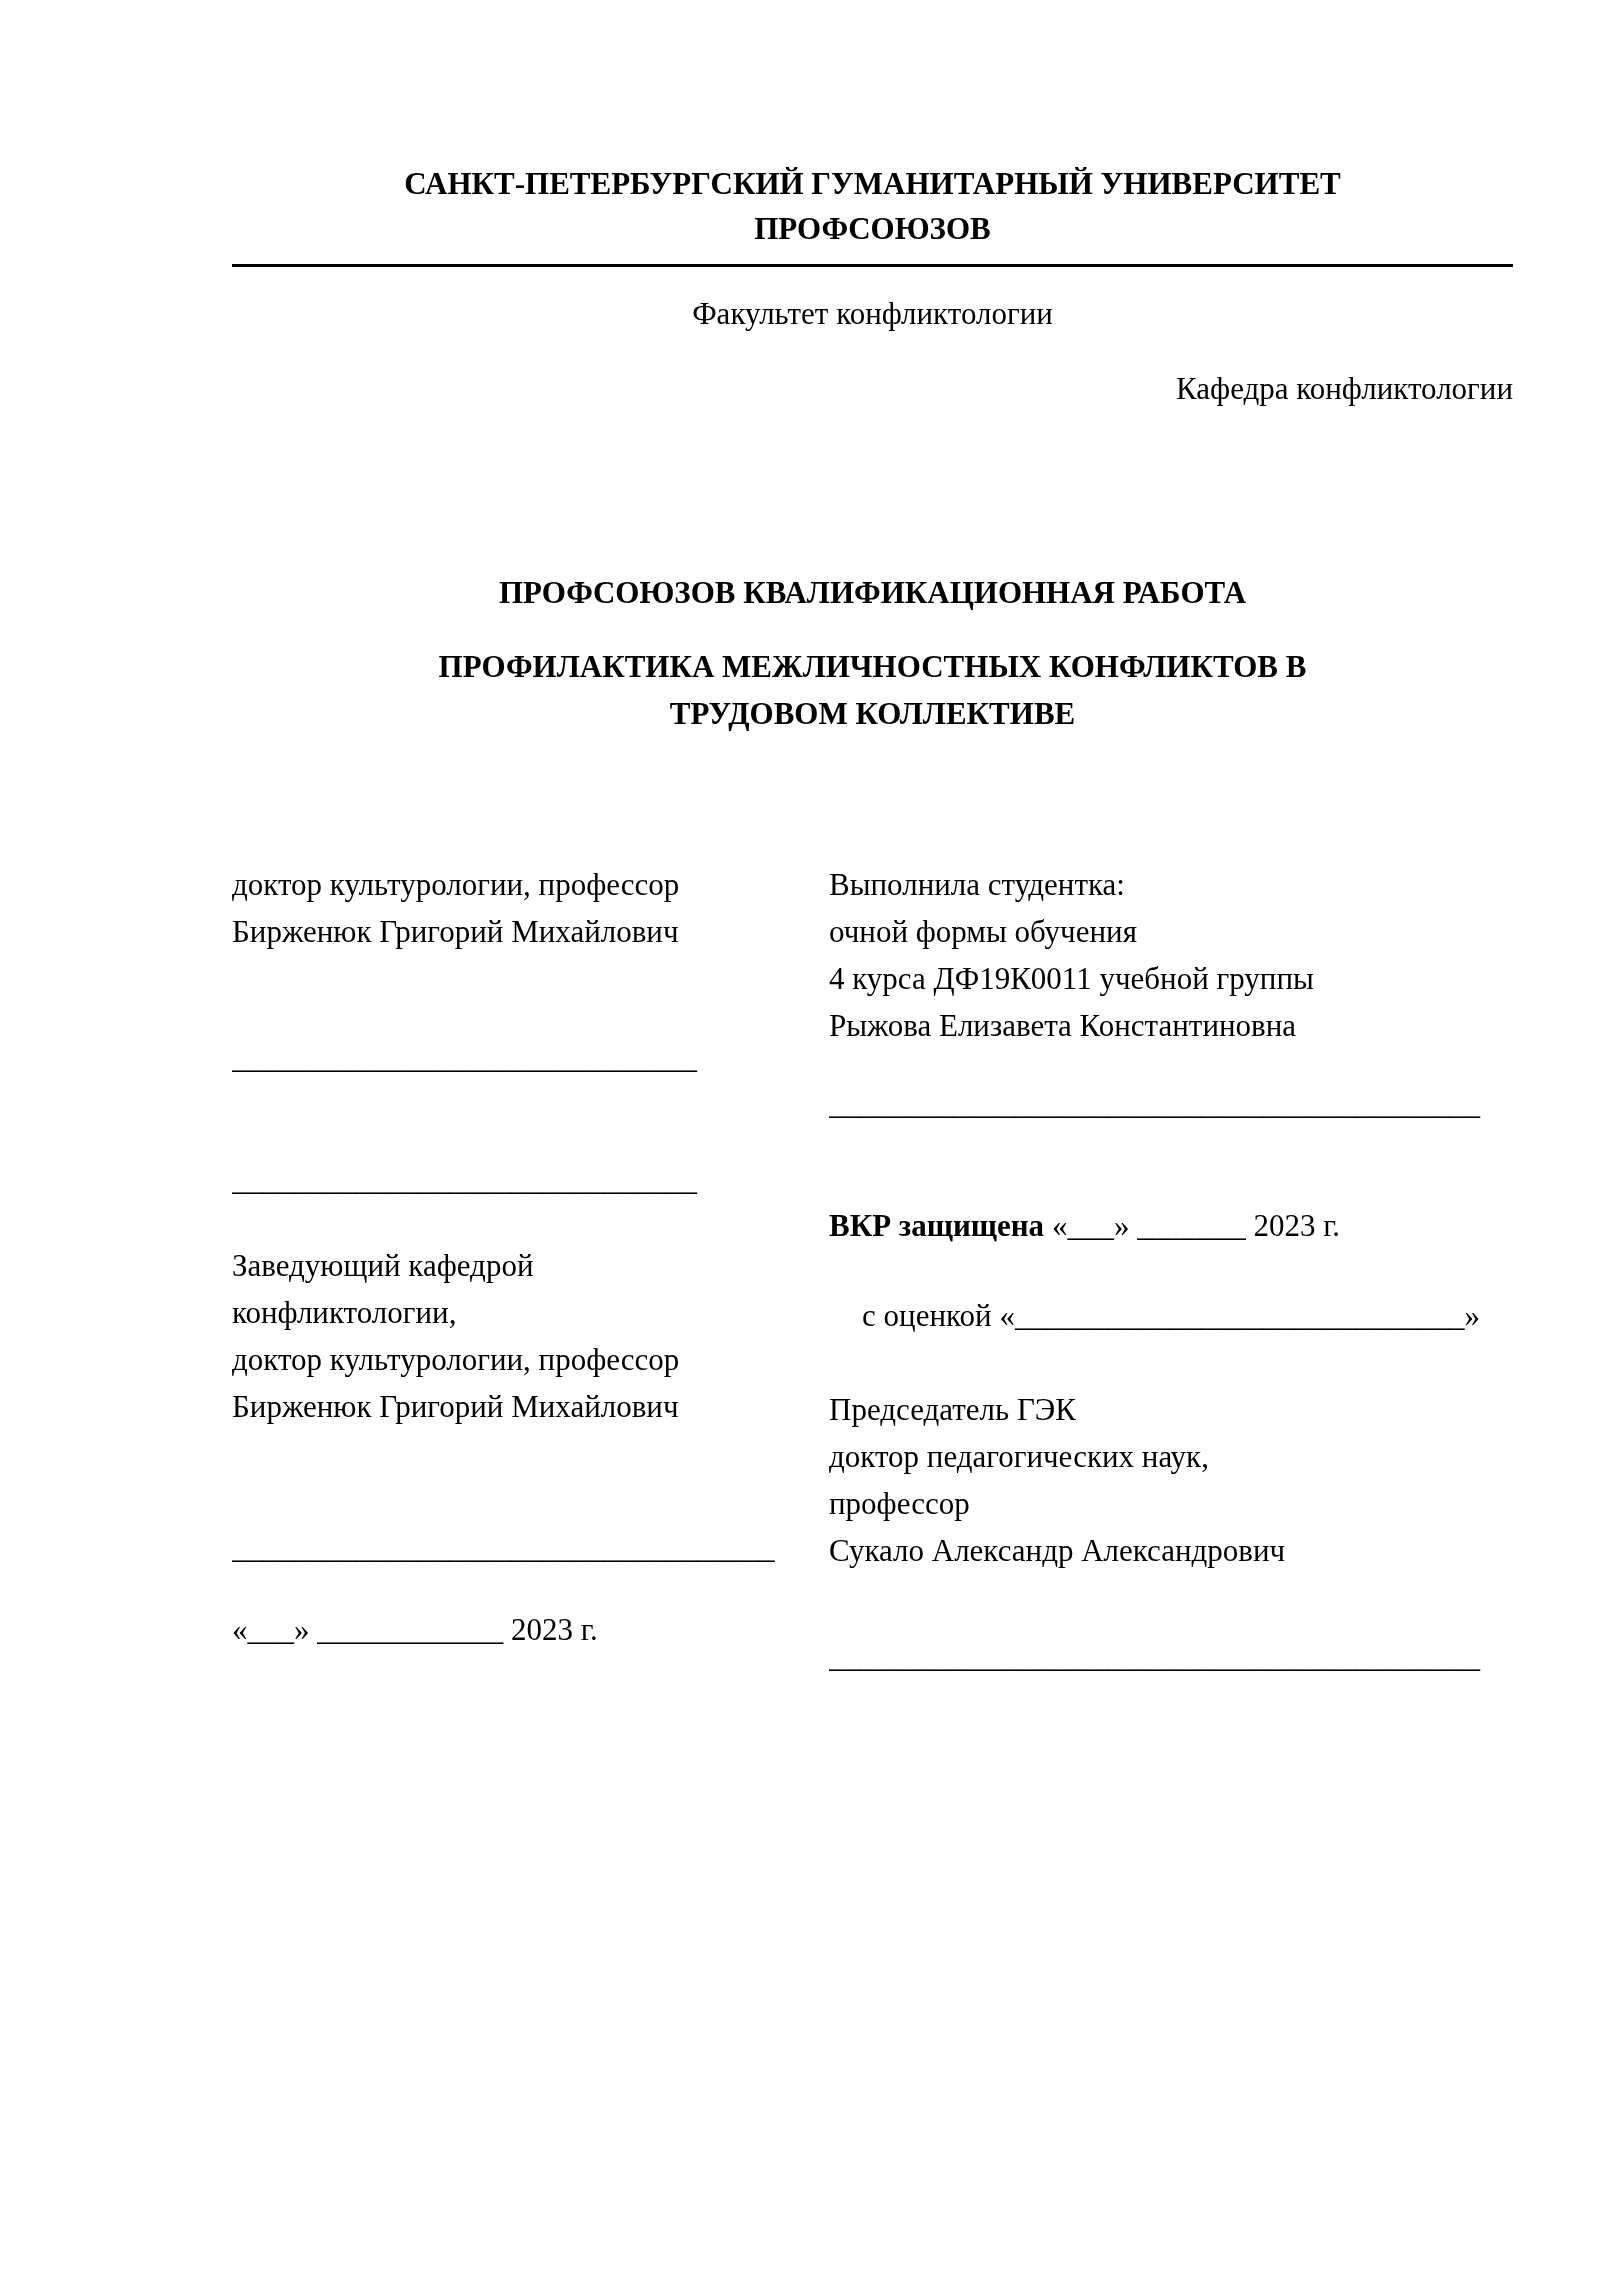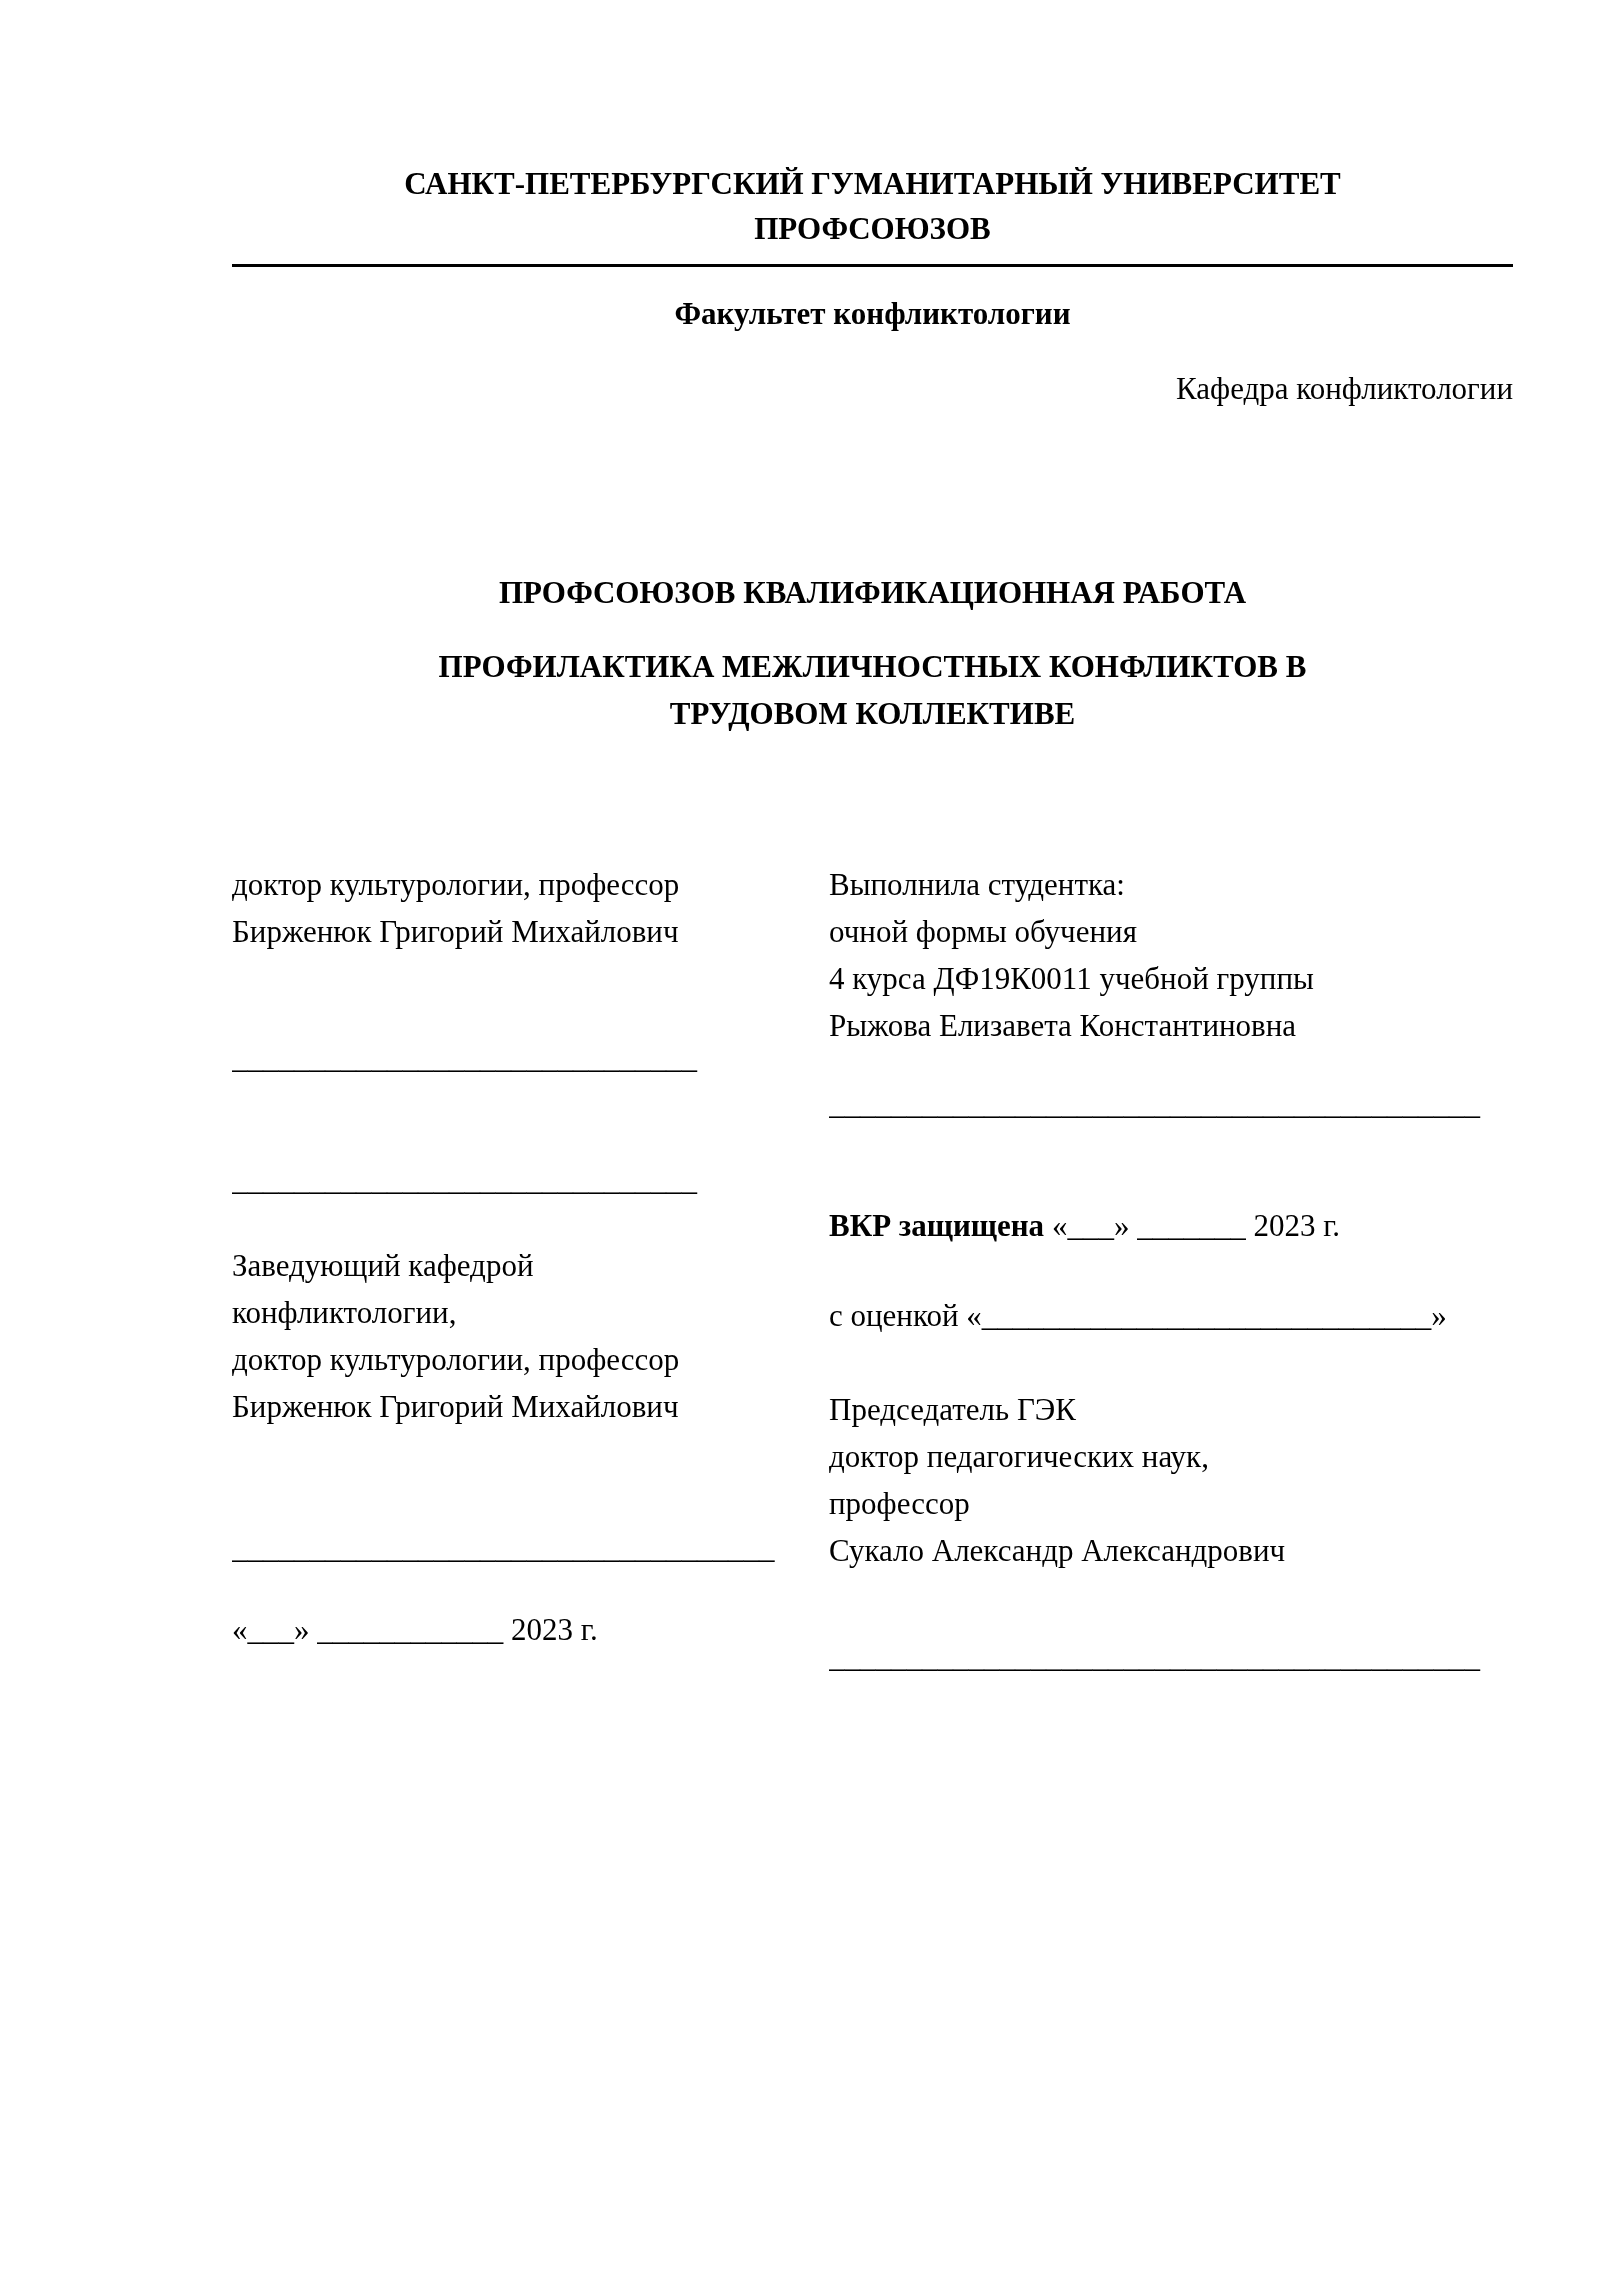--- a/index.html
+++ b/index.html
@@ -18,39 +18,39 @@
   }
   .bold { font-weight: bold; }
   .center { text-align: center; }
   .right-align { text-align: right; }
   .uni-line { line-height: 45px; }
   .rule {
     border-bottom: 3.1px solid #000;
     margin-top: 12.6px;
     width: 100%;
   }
-  .faculty { margin-top: 23.6px; font-weight: bold; }
+  .faculty { margin-top: 23.6px; }
   .department { margin-top: 28px; }
   .work-type { margin-top: 157px; }
   .thesis-title { margin-top: 27px; }
   .program { margin-top: 93px; }
   .columns {
     display: flex;
     margin-top: 124px;
   }
   .col-left { width: 597px; flex: 0 0 597px; }
   .col-right { flex: 1; }
   .sig1 { margin-top: 79px; white-space: nowrap; overflow: hidden; }
   .left-sig2 { margin-top: 75px; white-space: nowrap; overflow: hidden; }
   .left-head { margin-top: 39px; }
   .left-sig3 { margin-top: 94px; white-space: nowrap; overflow: hidden; }
   .left-date { margin-top: 35px; white-space: nowrap; }
   .right-sig1 { margin-top: 31px; white-space: nowrap; overflow: hidden; }
   .defended { margin-top: 75px; white-space: nowrap; }
-  .grade { margin-top: 43px; white-space: nowrap; overflow: hidden; }
+  .grade { margin-top: 43px; white-space: nowrap; overflow: hidden; text-align: center; }
   .chair { margin-top: 47px; }
   .right-sig2 { margin-top: 59px; white-space: nowrap; overflow: hidden; }
   .footer {
     position: absolute;
     left: 232px;
     right: 110px;
     top: 1941px;
     text-align: center;
   }
 </style>

